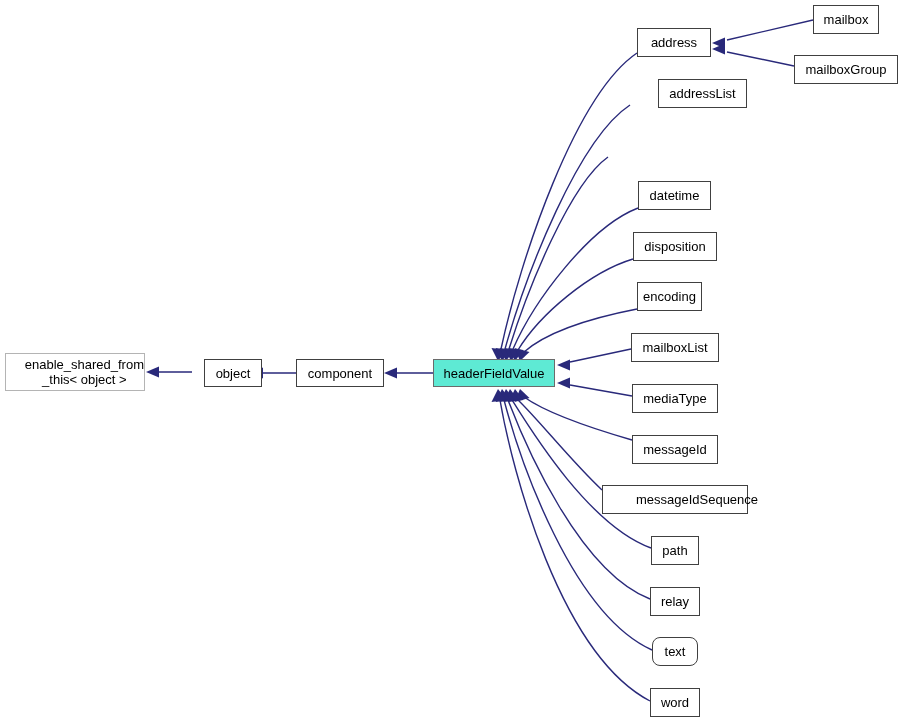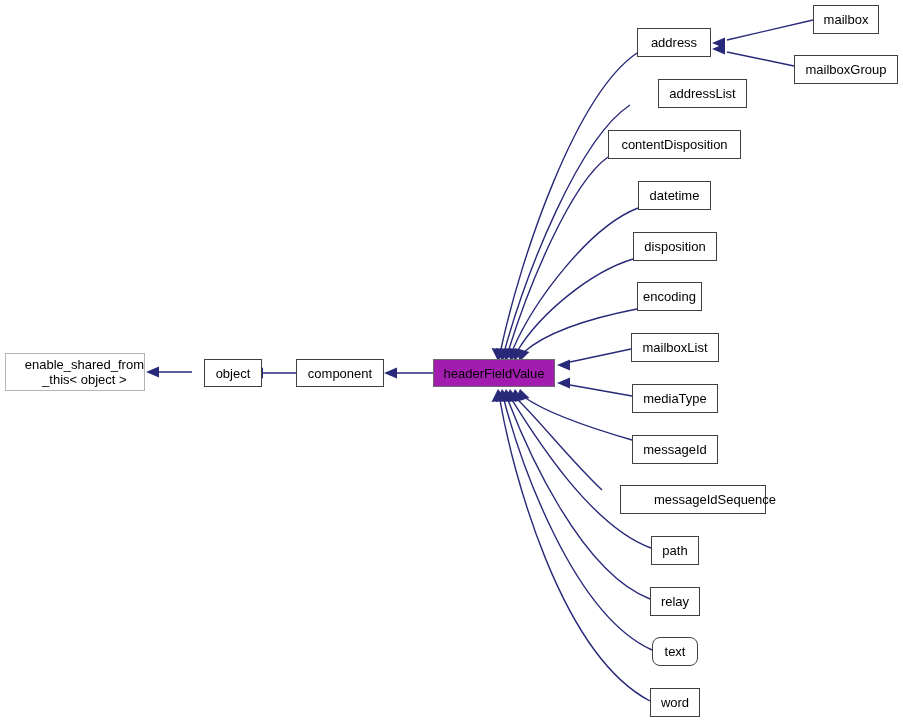--- a/index.html
+++ b/index.html
@@ -35,21 +35,21 @@
     color: #000000;
     font-size: 13px;
     line-height: 15px;
     white-space: pre-line;
     z-index: 2;
   }
   .node.root {
     border: 1px solid #b4b4b4;
   }
   .node.highlight {
-    background: #a21caf;
+    background: #5eead4;
     border: 1px solid #6b6b6b;
   }
 </style>
 </head>
 <body>
 
 <div id="diagram">
   <svg id="edges" width="903" height="721" viewBox="0 0 903 721" xmlns="http://www.w3.org/2000/svg">
       <path d="M 192 372 L 158 372" fill="none" stroke="#29297a" stroke-width="1.4"></path>
       <polygon points="146,372 159,366.5 159,377.5" fill="#29297a"></polygon>
@@ -92,25 +92,24 @@
     </svg>
 <div class="node root" style="left: 5px; top: 353px; width: 140px; height: 38px; justify-content: flex-end;"><span>enable_shared_from
 _this&lt; object &gt;</span></div>
     <div class="node" style="left: 192px; top: 359px; width: 58px; height: 28px; margin-left: 12px;"><span>object</span></div>
     <div class="node" style="left: 296px; top: 359px; width: 88px; height: 28px;"><span>component</span></div>
     <div class="node highlight" style="left: 433px; top: 359px; width: 122px; height: 28px;"><span>headerFieldValue</span></div>
     <div class="node" style="left: 637px; top: 28px; width: 74px; height: 29px;"><span>address</span></div>
     <div class="node" style="left: 813px; top: 5px; width: 66px; height: 29px;"><span>mailbox</span></div>
     <div class="node" style="left: 794px; top: 55px; width: 104px; height: 29px;"><span>mailboxGroup</span></div>
     <div class="node" style="left: 630px; top: 79px; width: 89px; height: 29px; margin-left: 28px;"><span>addressList</span></div>
-    <div class="node" style="left: 608px; top: 130px; width: 133px; height: 29px;"><span>contentDisposition</span></div>
     <div class="node" style="left: 638px; top: 181px; width: 73px; height: 29px;"><span>datetime</span></div>
     <div class="node" style="left: 633px; top: 232px; width: 84px; height: 29px;"><span>disposition</span></div>
     <div class="node" style="left: 637px; top: 282px; width: 65px; height: 29px;"><span>encoding</span></div>
     <div class="node" style="left: 631px; top: 333px; width: 88px; height: 29px;"><span>mailboxList</span></div>
     <div class="node" style="left: 632px; top: 384px; width: 86px; height: 29px;"><span>mediaType</span></div>
     <div class="node" style="left: 632px; top: 435px; width: 86px; height: 29px; justify-content: center;"><span>messageId</span></div>
-    <div class="node" style="left: 620px; top: 485px; width: 146px; height: 29px; padding-left: 44px;"><span>messageIdSequence</span></div>
+    <div class="node" style="left: 602px; top: 485px; width: 146px; height: 29px; padding-left: 44px;"><span>messageIdSequence</span></div>
     <div class="node" style="left: 651px; top: 536px; width: 48px; height: 29px;"><span>path</span></div>
     <div class="node" style="left: 650px; top: 587px; width: 50px; height: 29px; justify-content: center;"><span>relay</span></div>
     <div class="node" style="left: 652px; top: 637px; width: 46px; height: 29px; border-radius: 8px;"><span>text</span></div>
     <div class="node" style="left: 650px; top: 688px; width: 50px; height: 29px;"><span>word</span></div>
   </div>
 
 </body></html>

